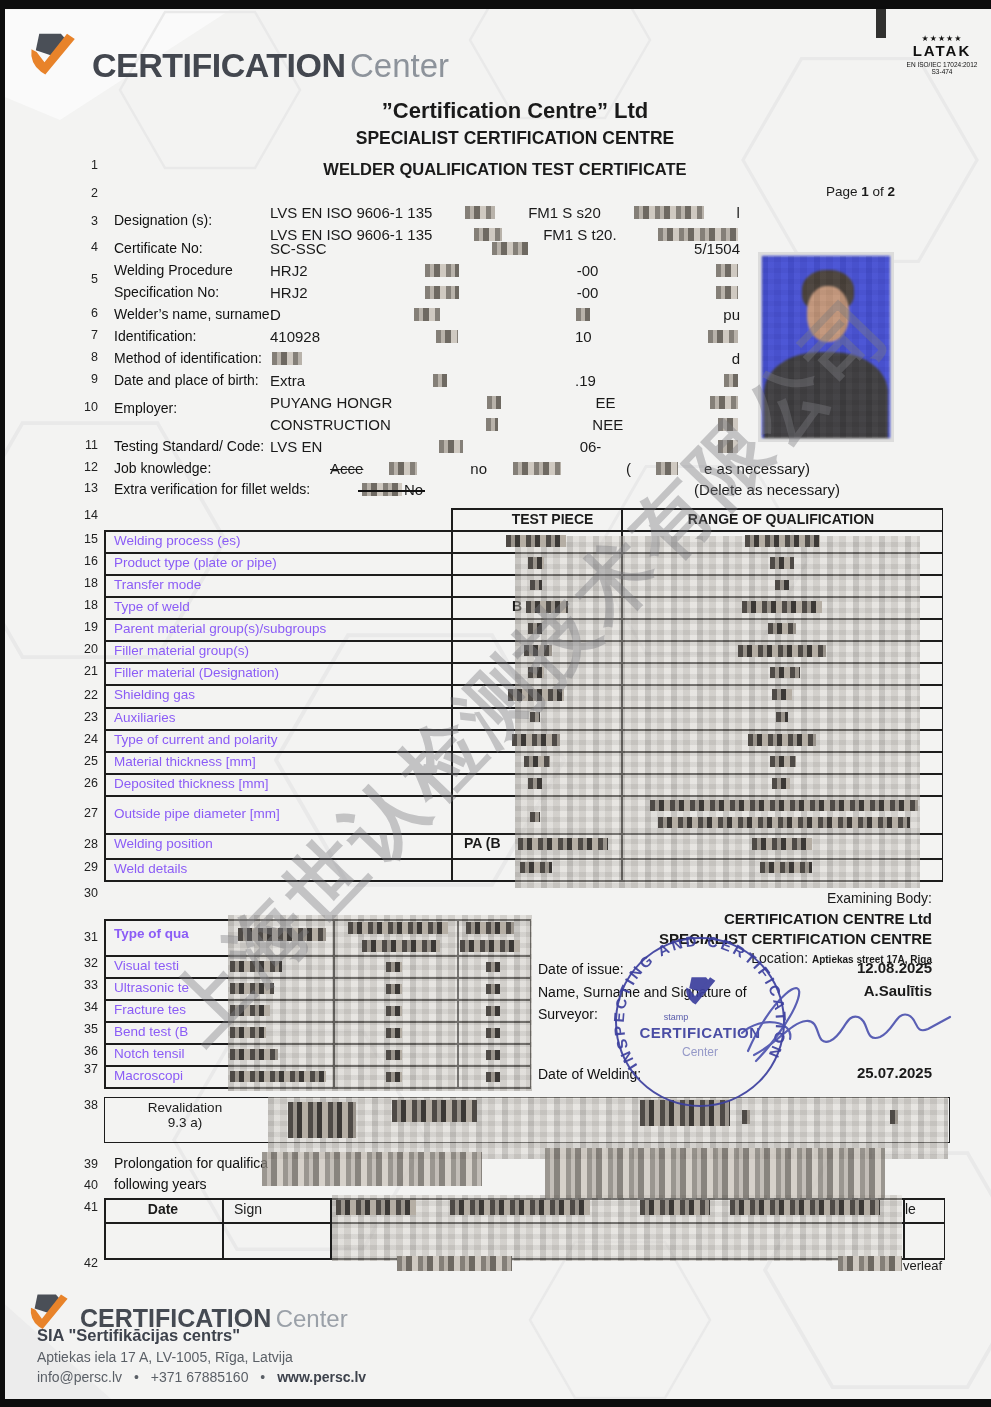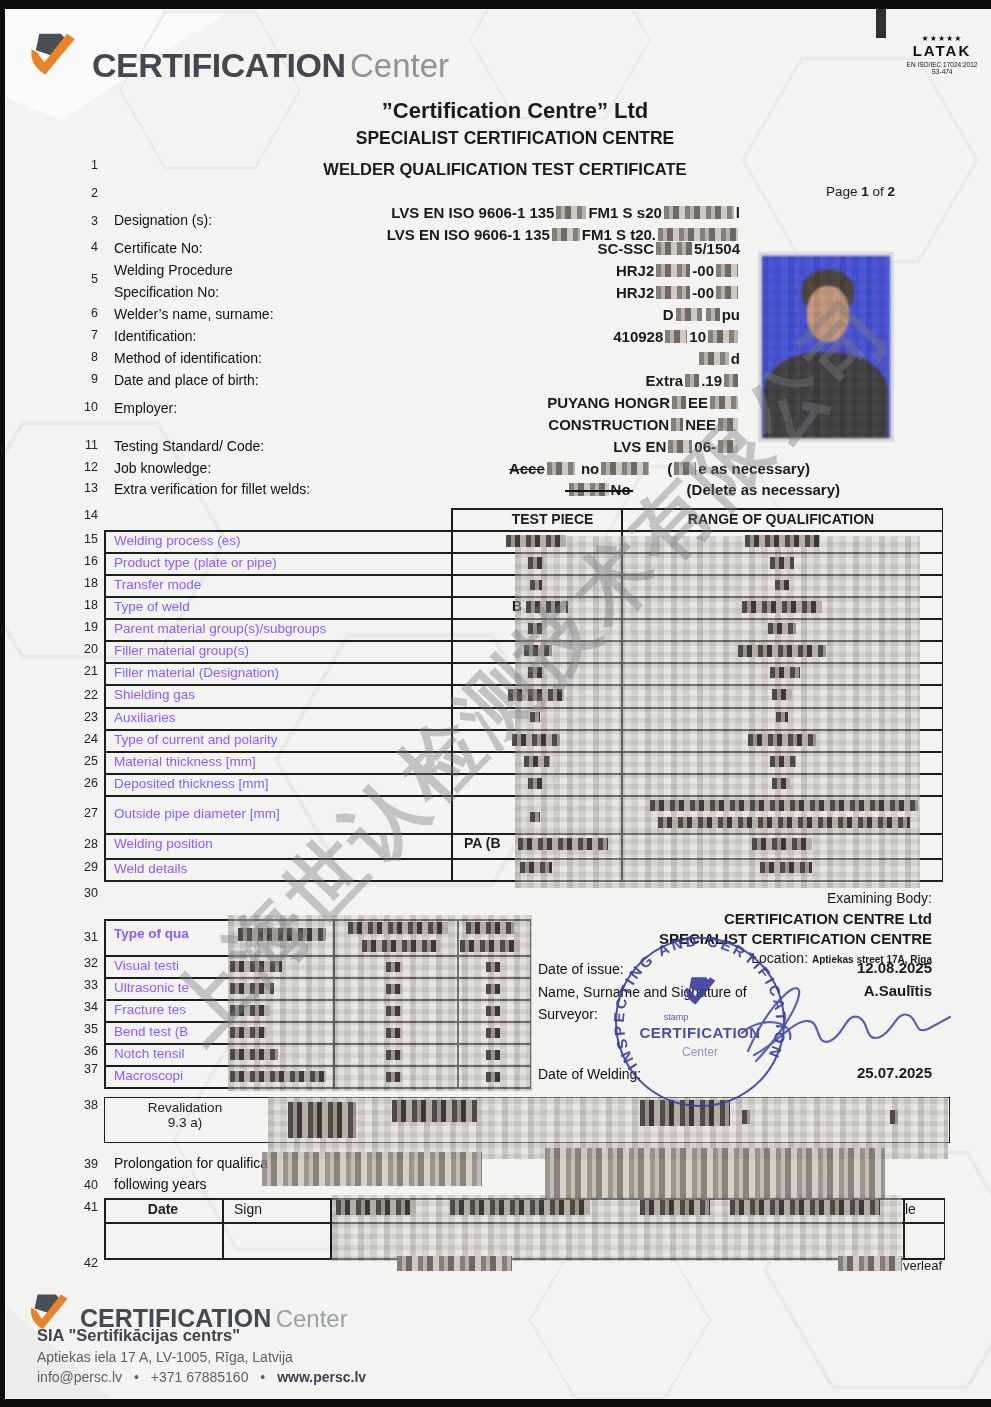--- a/index.html
+++ b/index.html
@@ -7,21 +7,21 @@
   body{position:relative;background:#f3f3f2;font-family:"Liberation Sans",sans-serif;color:#1a1a1a}
   .abs{position:absolute}
   .b{font-weight:bold}
   
   .edge{position:absolute;background:#0d0d0d;z-index:50}
   
   .gn{position:absolute;left:68px;width:30px;text-align:right;font-size:12.5px;color:#222;z-index:6}
   
   .lab{position:absolute;left:114px;font-size:14px;color:#101010;white-space:nowrap;z-index:6}
   
-  .vrow{position:absolute;display:flex;justify-content:flex-end;align-items:center;font-weight:bold;font-size:15px;white-space:pre;z-index:6}
+  .vrow{position:absolute;display:flex;justify-content:space-between;align-items:center;font-weight:normal;font-size:15px;white-space:pre;z-index:6}
   
   .px{display:inline-block;height:13px;margin:0 2px;vertical-align:-2px}
   .pxa{position:absolute;z-index:21}
   .pxbg{background-image:
     repeating-linear-gradient(90deg,#847f78 0 5px,#b8b2aa 5px 9px,#6e6962 9px 15px,#cfc9c1 15px 21px),
     repeating-linear-gradient(0deg,rgba(80,76,70,.55) 0 4px,rgba(200,196,190,.4) 4px 8px,rgba(130,125,118,.5) 8px 13px)}
   .pxdk{background-image:
     repeating-linear-gradient(90deg,#4e4a46 0 5px,#9a948c 5px 9px,#3b3835 9px 14px,#b5aea4 14px 20px),
     repeating-linear-gradient(0deg,rgba(40,38,35,.6) 0 4px,rgba(170,164,156,.4) 4px 8px)}
   .veil{position:absolute;z-index:20;background-image:

